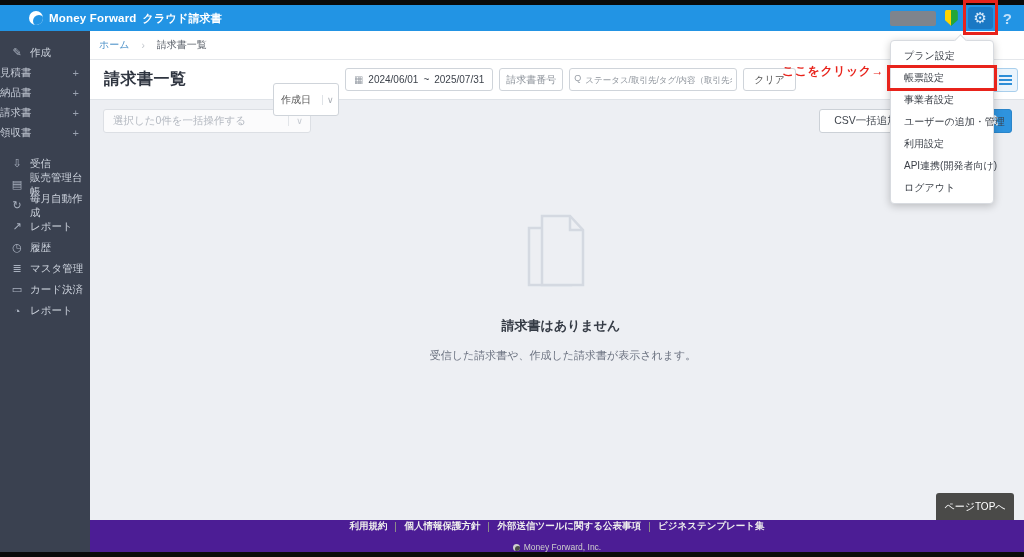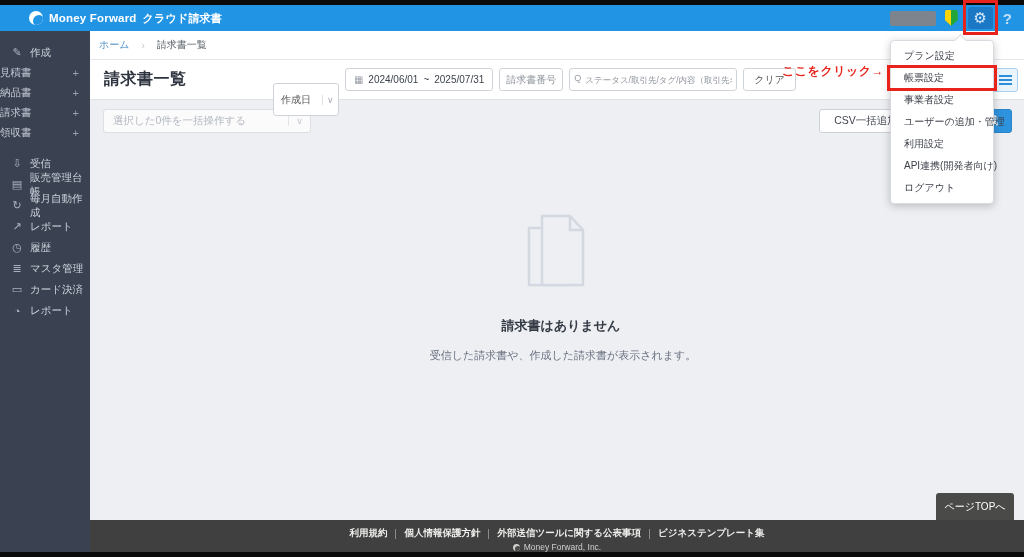--- a/index.html
+++ b/index.html
@@ -67,21 +67,21 @@
   .btn-csv { height:24px; padding:0 14px; background:#fff; border:1px solid #ccd1d7; border-radius:3px; font-size:10.5px; color:#40464e; margin-right:8px; cursor:pointer; font-family:inherit; }
   .btn-create { height:24px; padding:0 13px; background:#2e93de; border:1px solid #2a85ca; border-radius:3px; font-size:10.5px; color:#fff; font-weight:bold; cursor:pointer; font-family:inherit; }
 
   .empty { text-align:center; margin-top:80px; }
   .empty svg { display:block; margin:0 auto 24px; }
   .empty-title { font-size:13px; font-weight:bold; color:#353b45; margin-bottom:11px;padding-left:8px; }
   .empty-line { font-size:11px; color:#6b7280; line-height:1.7;margin-left:12px; }
   .empty-link { color:#3b8fd0; cursor:pointer; }
 
   
-  .footer { position:absolute; left:90px; right:0; bottom:5px; height:32px; background:#404040; display:flex; flex-direction:column; align-items:center; justify-content:flex-end; gap:2px; z-index:6; }
+  .footer { position:absolute; left:90px; right:0; bottom:5px; height:32px; background:#4c1d95; display:flex; flex-direction:column; align-items:center; justify-content:space-between; gap:2px; z-index:6; }
   .f-links { display:flex; align-items:center; font-size:9.5px; color:#efefed; font-weight:bold; }
   .f-sep { width:1px; height:10px; background:#8b8b89; margin:0 8px; }
   .f-copy { display:flex; align-items:center; gap:4px; font-size:8.5px; color:#cfcfcd; }
   .mini-logo { width:7px; height:7px; border-radius:50%; background:#cfcfcd; position:relative; overflow:hidden; }
   .mini-logo::after { content:""; position:absolute; left:2px; top:2px; width:6px; height:6px; border-radius:50%; background:#4a4a48; }
 
   .pagetop { position:absolute; right:10px; top:493px; width:78px; height:27px; background:#4a4a48; color:#fff;
              font-size:10px; border-radius:3px 3px 0 0; display:flex; align-items:center; justify-content:center; cursor:pointer; z-index:7; }
   .question { position:absolute; right:14px; bottom:8px; width:114px; height:23px; border-radius:4px;
               background:linear-gradient(#5596dd,#2d6fc4); border:1px solid #24549a; color:#fff; font-size:10.5px; font-weight:bold;

